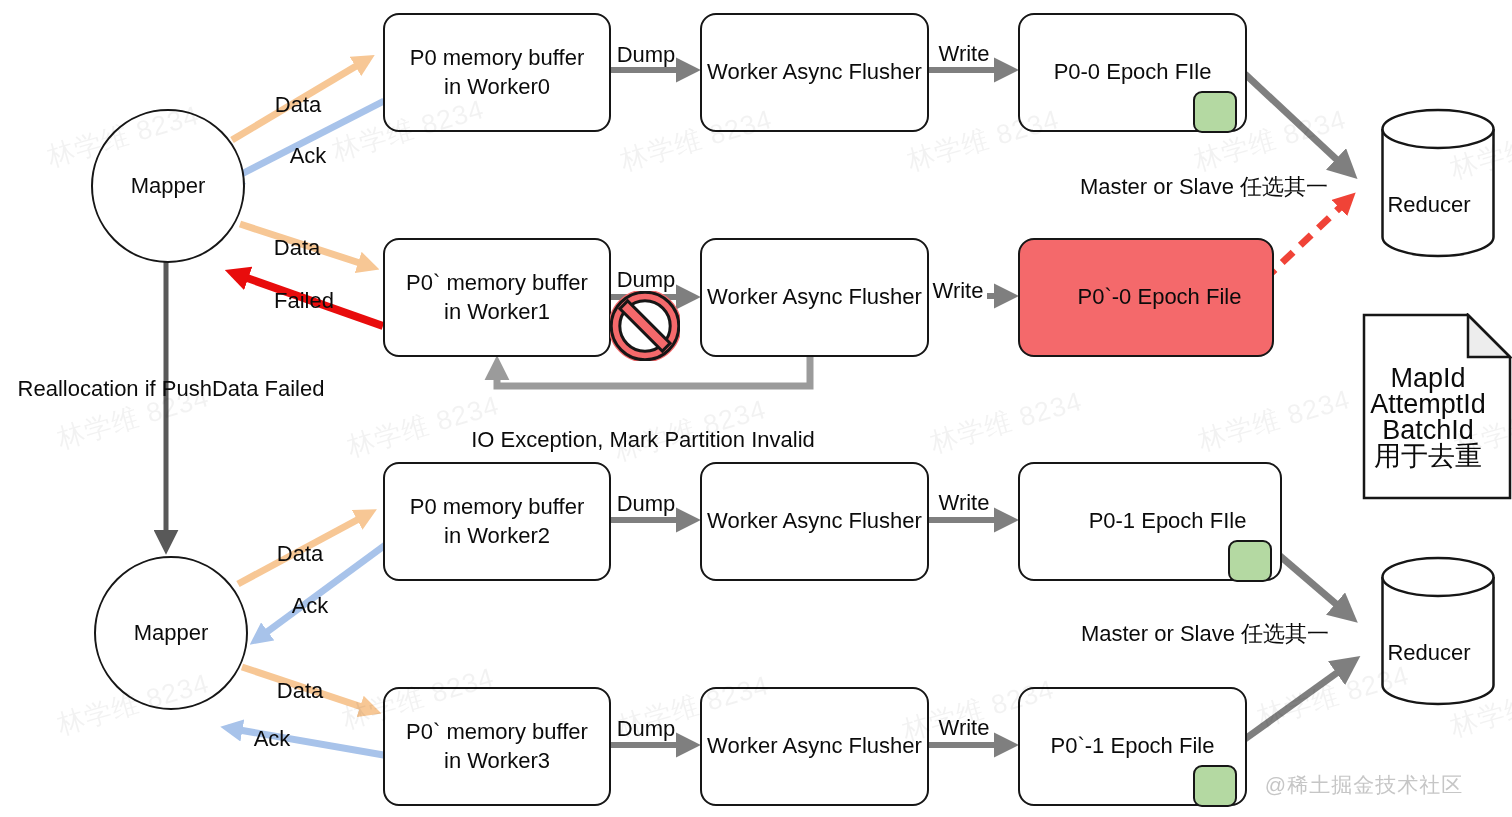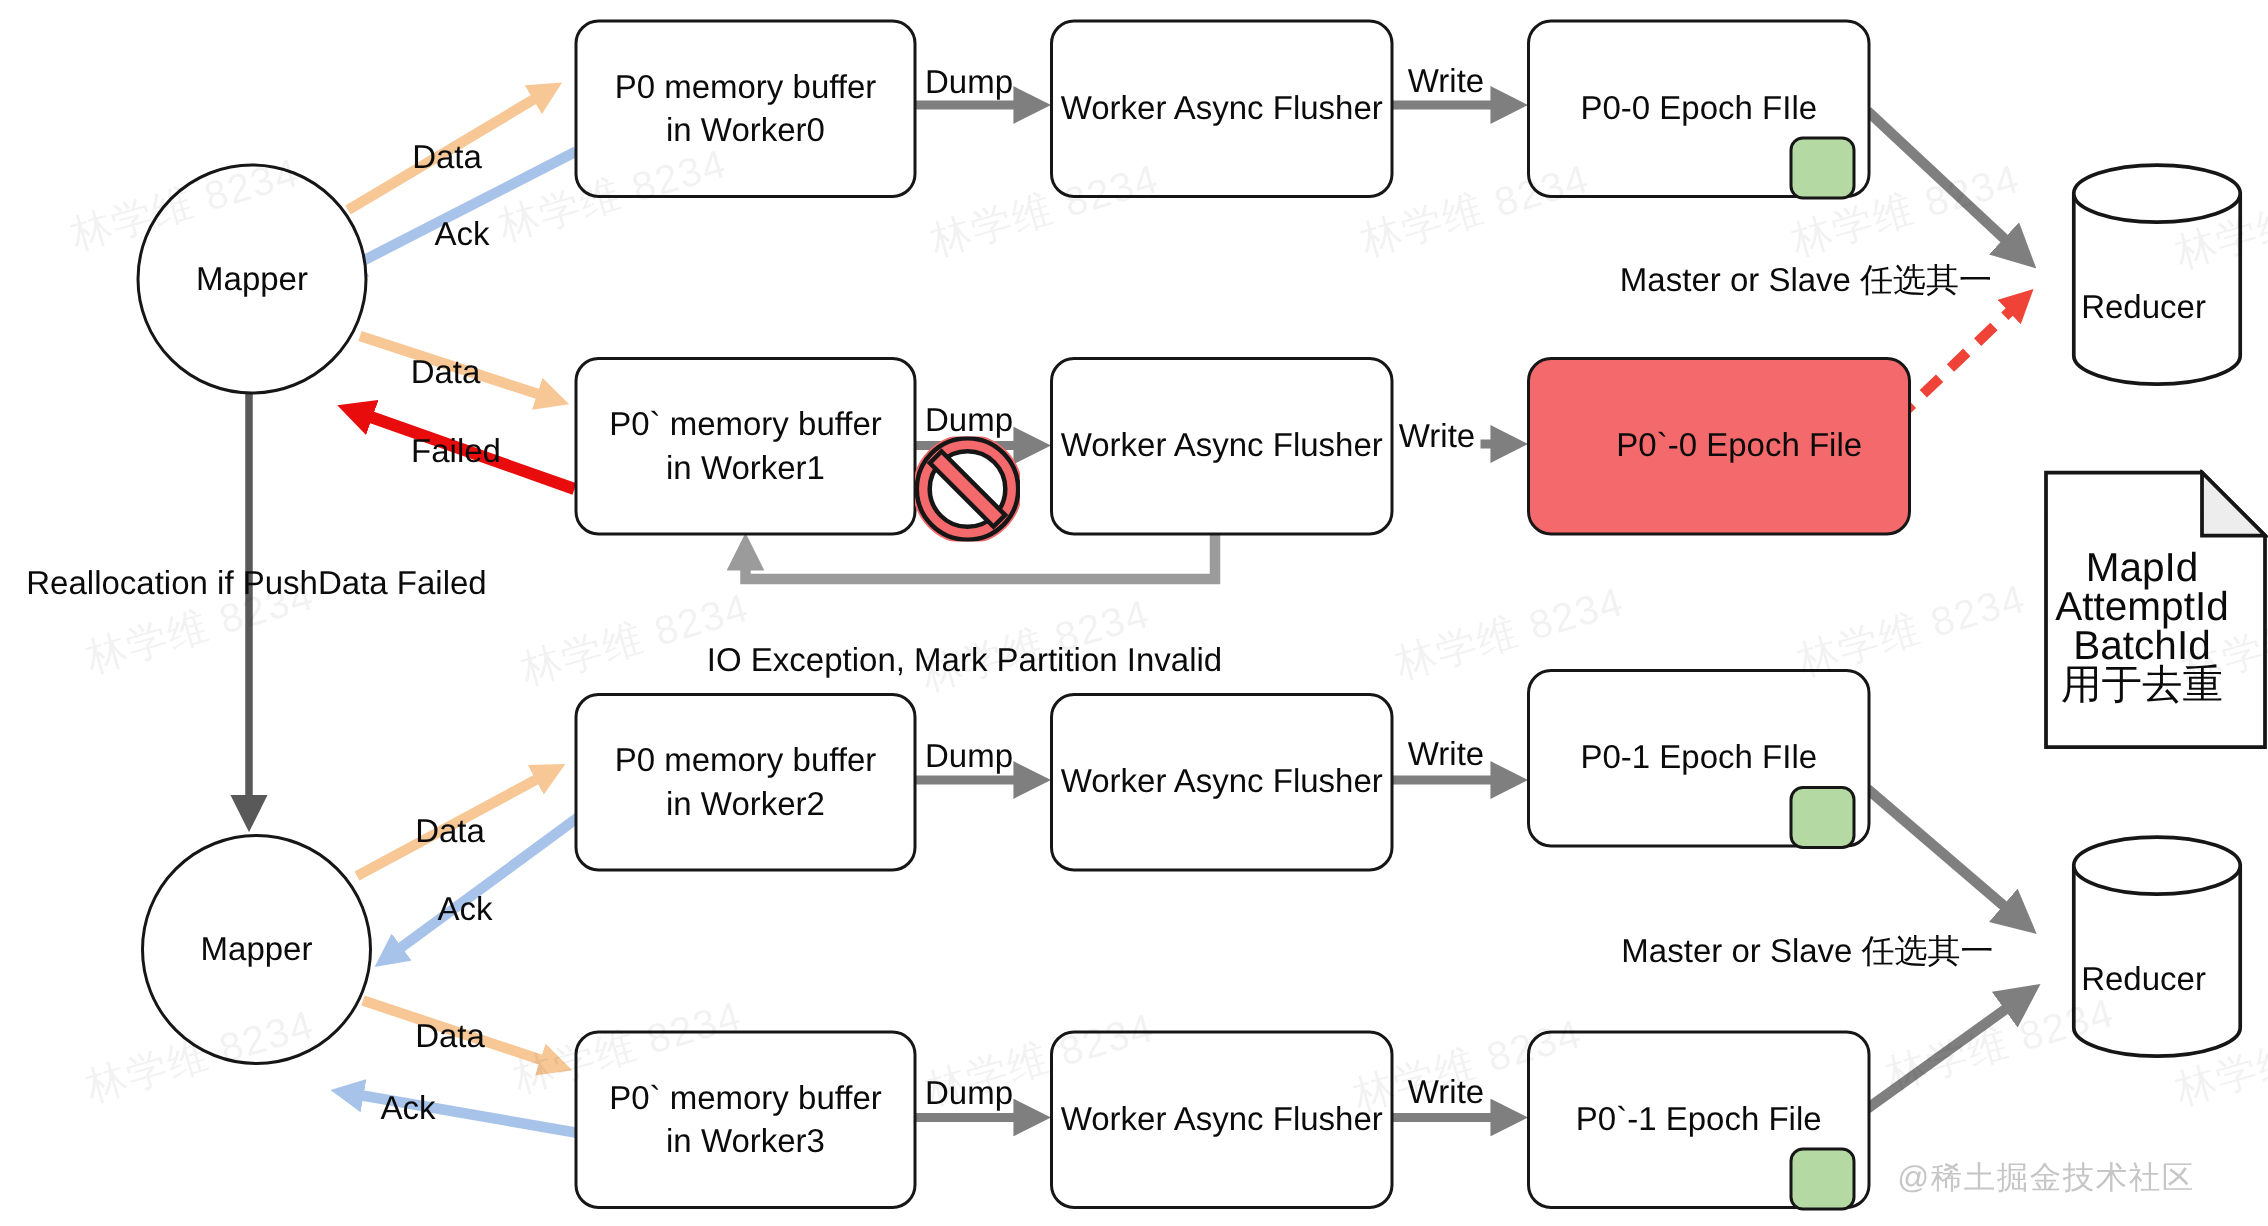--- a/index.html
+++ b/index.html
@@ -106,21 +106,21 @@
   <div class="node rbox flusher" style="top:462px;"><span>Worker Async Flusher</span></div>
   <div class="node rbox flusher" style="top:687px;"><span>Worker Async Flusher</span></div>
 
   <div class="node rbox epoch" style="top:13px;">
     <span>P0-0 Epoch FIle</span>
     <span class="chip"></span>
   </div>
   <div class="node rbox epoch failed-box" style="top:238px;">
     <span>P0`-0 Epoch File</span>
   </div>
-  <div class="node rbox epoch" style="top:446px;">
+  <div class="node rbox epoch" style="top:462px;padding-left:35px;">
     <span>P0-1 Epoch FIle</span>
     <span class="chip"></span>
   </div>
   <div class="node rbox epoch" style="top:687px;">
     <span>P0`-1 Epoch File</span>
     <span class="chip"></span>
   </div>
 
   <div class="shape" style="left:1363px;top:108px;width:114px;height:150px;">
     <svg width="114" height="150" viewBox="0 0 114 150">

